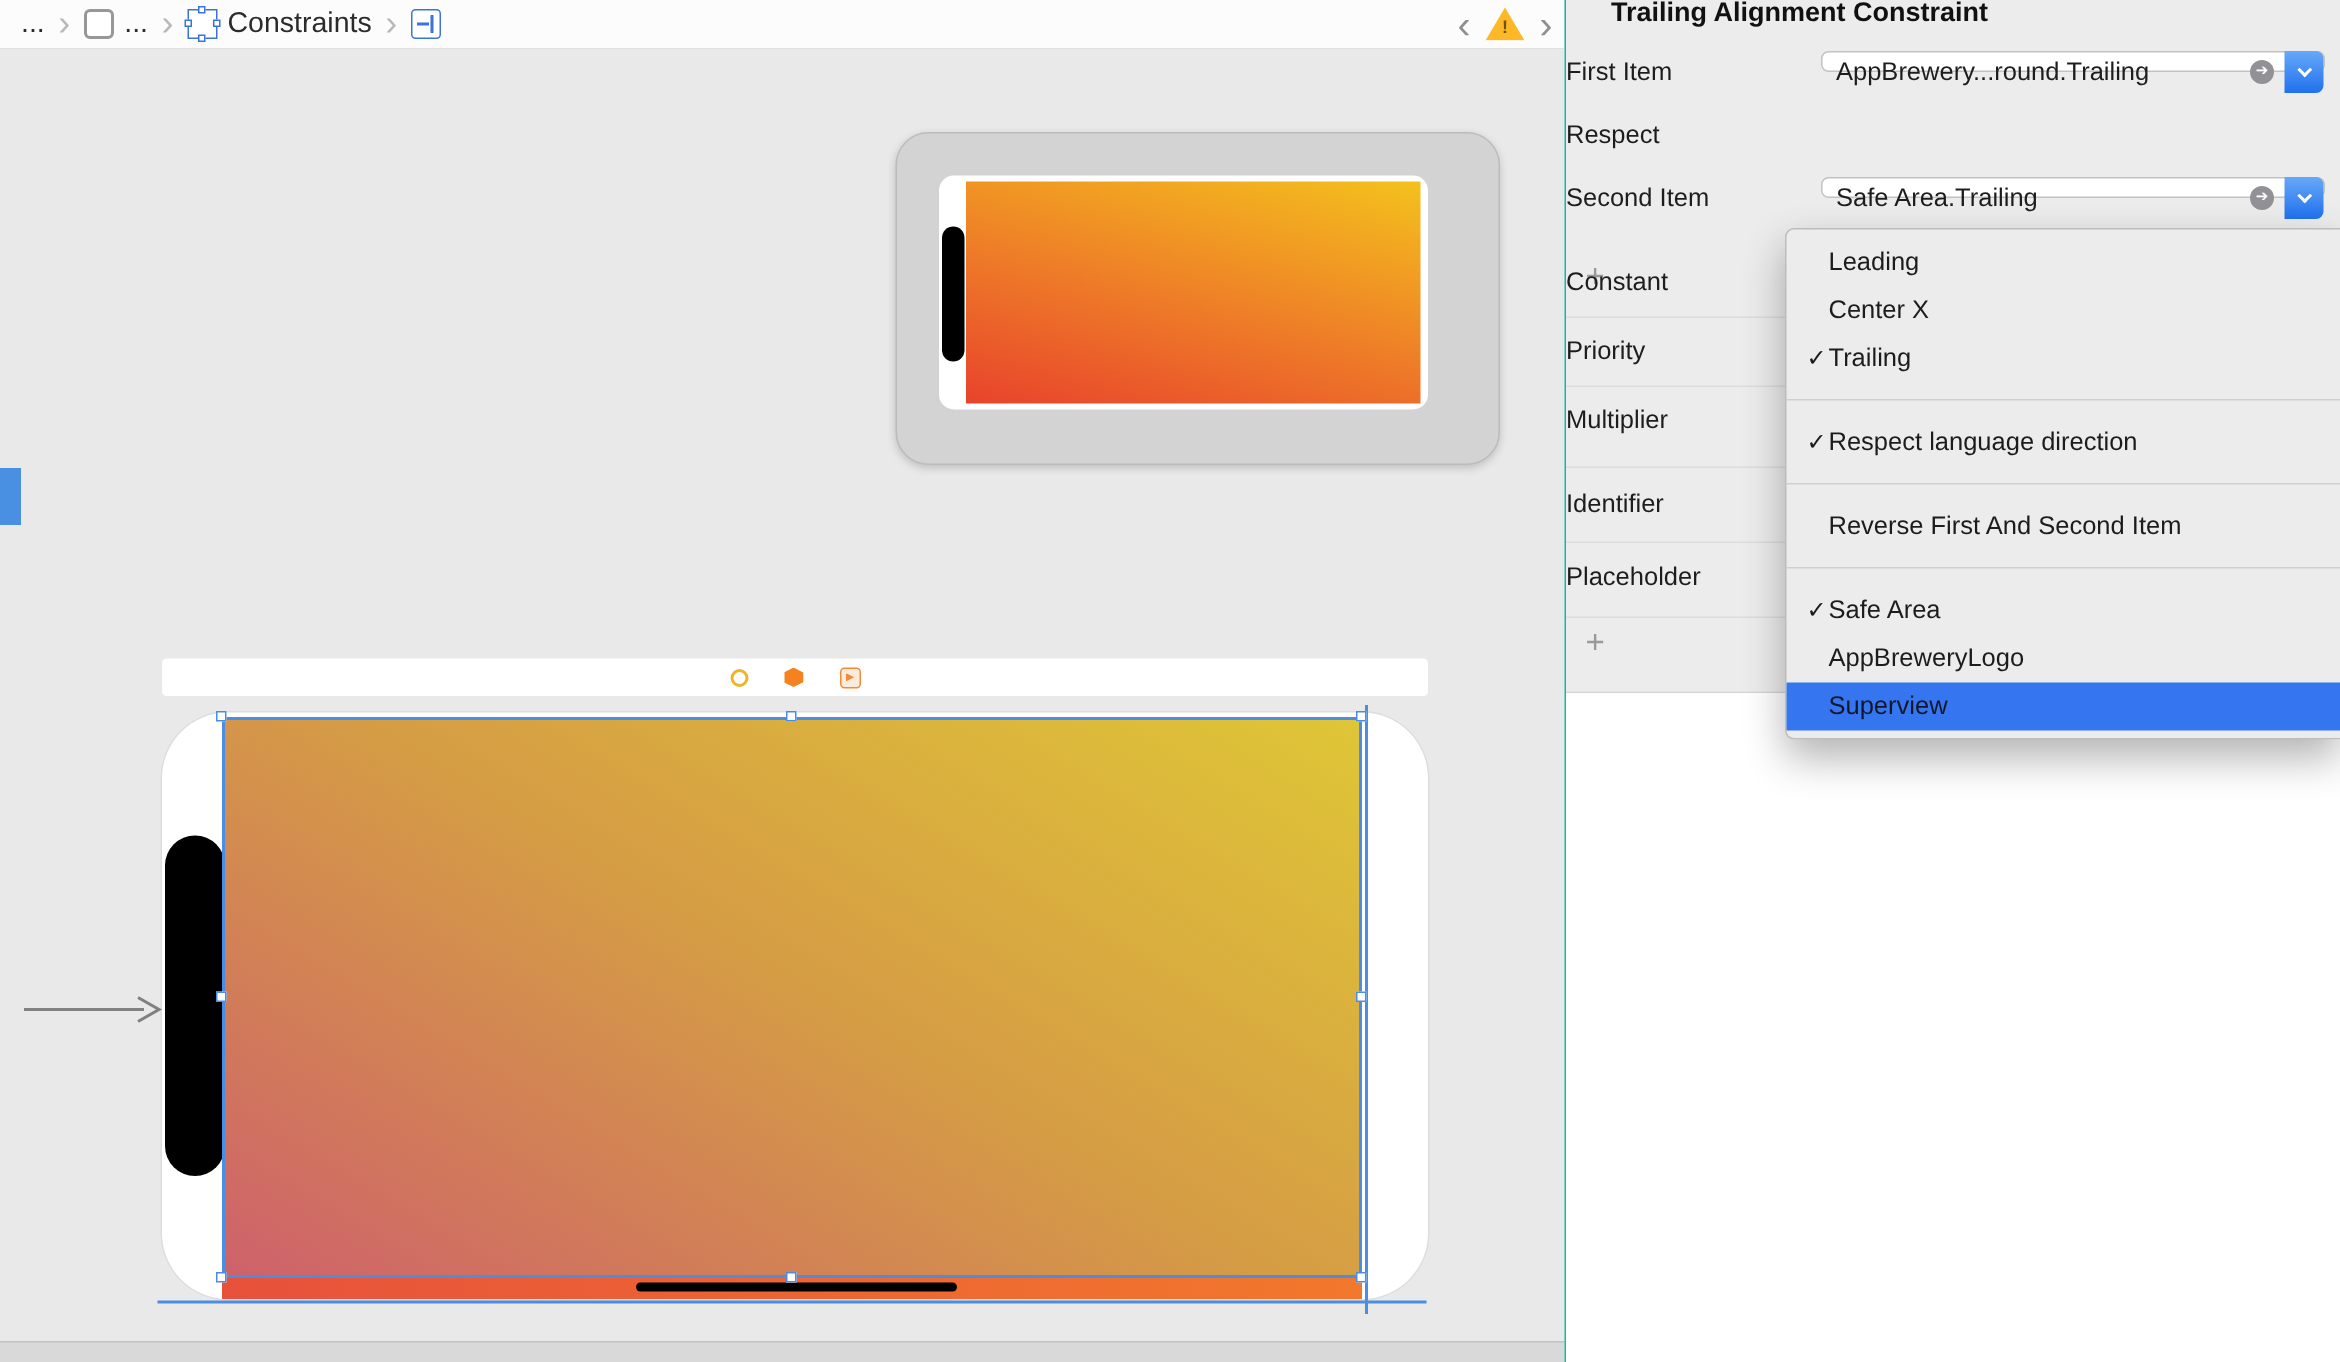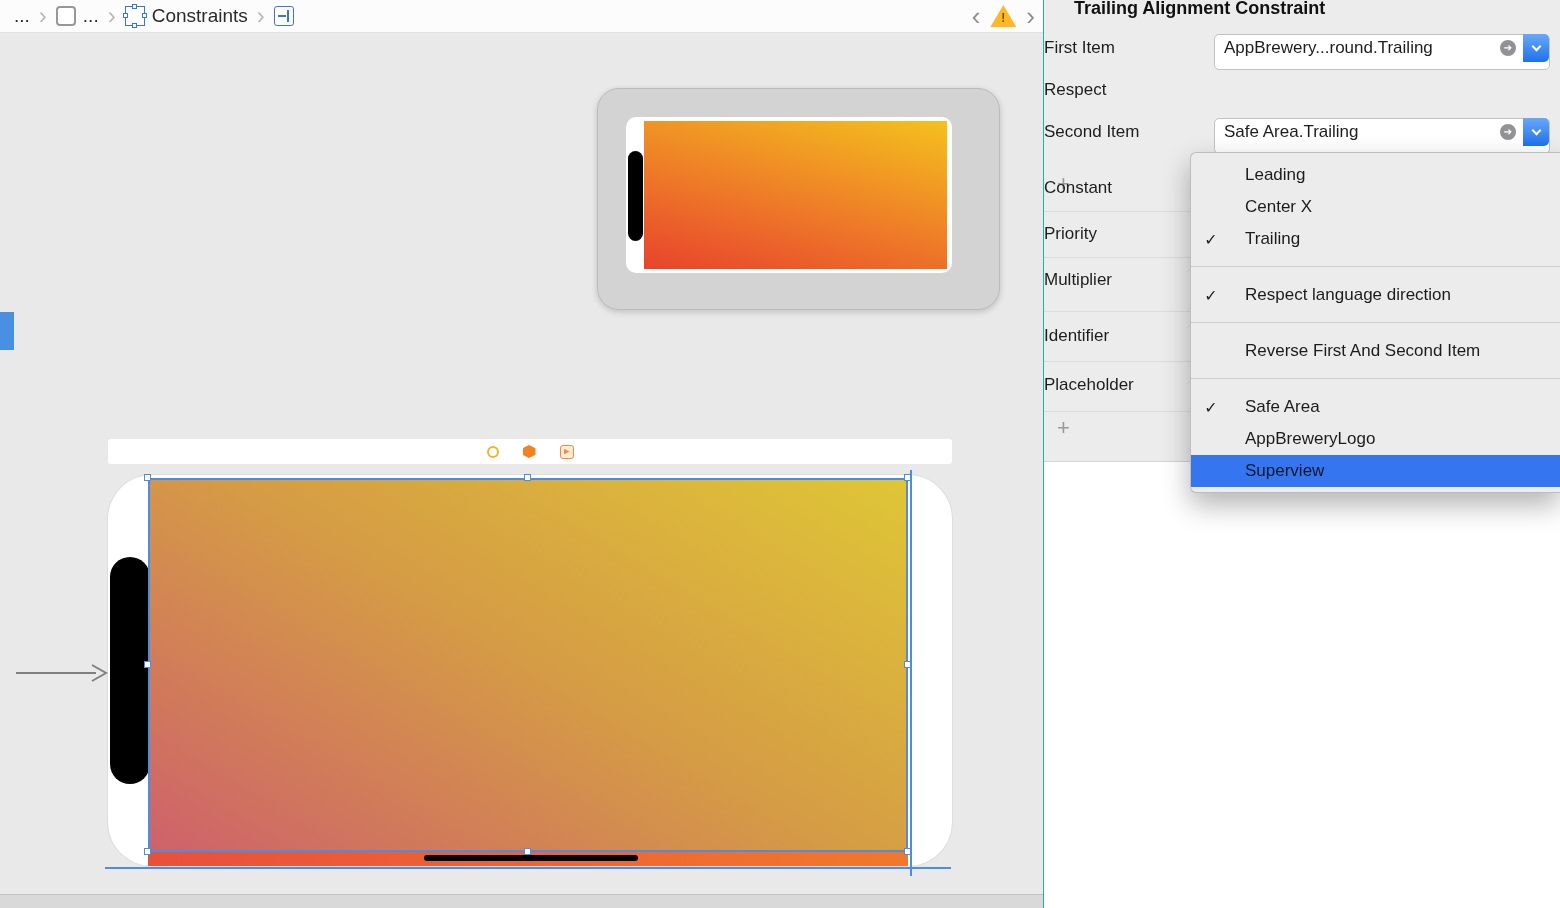--- a/index.html
+++ b/index.html
@@ -48,35 +48,35 @@
   .handle{position:absolute;width:7px;height:7px;background:#fff;border:1px solid #4a8de2;z-index:4}
   #vGuide{position:absolute;left:910px;top:470px;width:2px;height:406px;background:#4a8de2;z-index:3}
   #hGuide{position:absolute;left:105px;top:867px;width:846px;height:2px;background:#4a8de2;z-index:3}
 
   
   #inspector{position:absolute;left:1043px;top:0;width:517px;height:908px;background:#ececec;border-left:1px solid #14b8a6;z-index:10}
   #inspector .white-bottom{position:absolute;left:0;top:461px;width:517px;height:447px;background:#fff;border-top:1px solid #d4d4d4}
   #insTitle{position:absolute;left:30px;top:-2px;font-size:18px;font-weight:bold;color:#111;white-space:nowrap}
   .ins-label{position:absolute;left:0;width:160px;text-align:left;font-size:17px;color:#1d1d1f;line-height:28px;white-space:nowrap}
   .ins-label.small{line-height:20px}
-  .field{position:absolute;left:170px;width:336px;height:36px;background:#fff;border:1px solid #c2c2c2;border-radius:5px}
+  .field{position:absolute;left:170px;width:336px;height:14px;background:#fff;border:1px solid #c2c2c2;border-radius:5px}
   .field .val{position:absolute;left:9px;top:0;right:60px;line-height:26px;font-size:17px;color:#1d1d1f;white-space:nowrap;overflow:hidden}
   .popup-btn{position:absolute;right:0;top:-1px;width:26px;height:28px;border-radius:0 5px 5px 0;background:linear-gradient(#67a8f8,#2071ee);display:flex;flex-direction:column;align-items:center;justify-content:center}
   .chev{display:block;width:7px;height:7px;border-right:2px solid #fff;border-bottom:2px solid #fff}
   .chev.down{transform:rotate(45deg);margin-top:-3px}
   .chev.up{transform:rotate(-135deg);margin-top:3px}
   .nav-circle{position:absolute;right:33px;top:5px;width:16px;height:16px;border-radius:50%;background:#929296;color:#fff;font-size:10px;line-height:16px;text-align:center}
   .plus{position:absolute;left:13px;font-size:22px;color:#9a9a9a;line-height:22px}
   .ins-sep{position:absolute;left:0;width:517px;height:1px;background:#dcdcdc}
 
   
   #menu{position:absolute;left:1190px;top:152px;width:370px;height:341px;background:#ececec;border:1px solid #bdbdbd;border-right:none;border-radius:6px 0 0 6px;box-shadow:0 12px 28px rgba(0,0,0,.3);padding-top:6px;z-index:50}
   .mrow{position:relative;height:32px;display:flex;align-items:center;font-size:17px;color:#1c1c1e}
   .mrow .mcheck{position:absolute;left:6px;width:28px;text-align:center;font-size:16px}
-  .mrow .mlabel{margin-left:54px;white-space:nowrap}
+  .mrow .mlabel{margin-left:28px;white-space:nowrap}
   .mrow.selected{background:#3576f0;color:#0f172a}
   .msep{height:24px;position:relative}
   .msep::after{content:"";position:absolute;left:0;right:0;top:11px;height:1px;background:#cfcfcf}
 </style>
 </head>
 <body>
 
 <div id="jumpbar">
   <span class="txt" style="margin-left:14px">...</span>
   <span class="sep">›</span>

